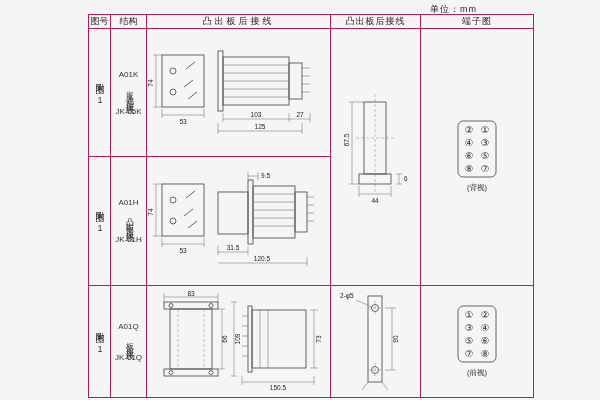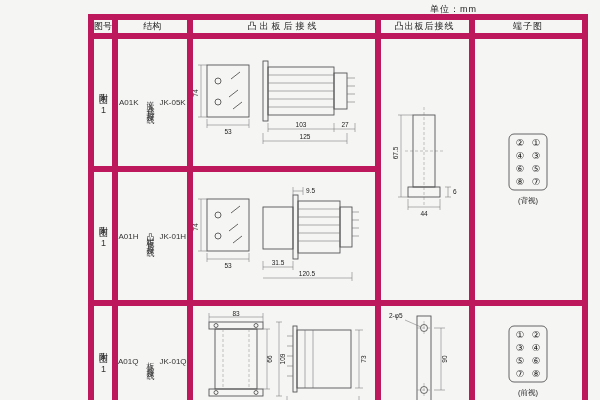--- a/index.html
+++ b/index.html
@@ -14,38 +14,38 @@
   .unit-label{
     position:absolute;top:3px;left:430px;
     font-size:9px;color:#222;letter-spacing:1px;
   }
   table.spec{
     position:absolute;left:88px;top:14px;
     border-collapse:collapse;table-layout:fixed;
     background:transparent;
   }
   .spec td,.spec th{
-    border:6px solid #be185d;
+    border:1px solid #be185d;
     padding:0;margin:0;
     text-align:center;vertical-align:middle;
     overflow:hidden;
   }
   .spec th{
     font-size:9px;font-weight:normal;height:13px;
     letter-spacing:3px;color:#222;white-space:nowrap;
   }
   .fig-cell{font-size:9px;}
   .vtext{
     writing-mode:vertical-rl;
     text-orientation:upright;
     letter-spacing:3px;
     display:inline-block;
   }
   .struct-wrap{
-    display:flex;align-items:center;
+    display:flex;flex-direction:column;align-items:center;
     justify-content:center;gap:5px;
   }
   .model,.code{font-size:8px;white-space:nowrap;}
   .struct-text{font-size:8px;}
   svg{display:block;margin:0 auto;}
   svg text{fill:#222;font-family:"Liberation Sans",sans-serif;}
   .outline-stroke{stroke:#555;fill:none;stroke-width:0.9;}
   .thin-stroke{stroke:#6a6a6a;fill:none;stroke-width:0.55;}
   .dim-stroke{stroke:#777;fill:none;stroke-width:0.55;}
   .dash-stroke{stroke:#888;fill:none;stroke-width:0.5;stroke-dasharray:3 2;}

